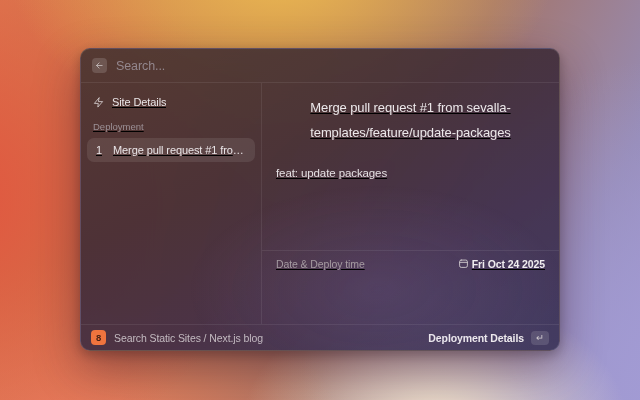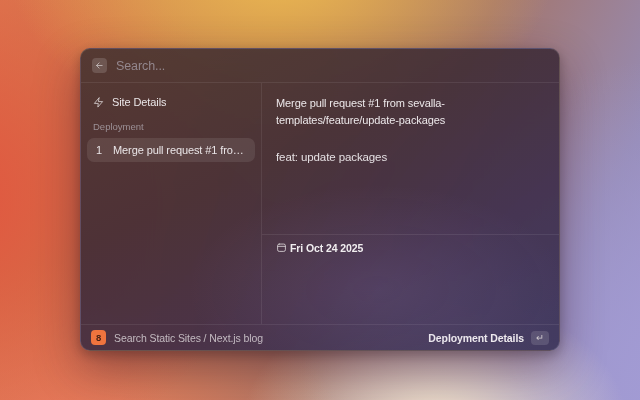--- a/index.html
+++ b/index.html
@@ -39,36 +39,36 @@
   .back-btn { width: 15px; height: 15px; border-radius: 4px; flex: 0 0 15px;
               background: rgba(255,255,255,0.15); display: flex; align-items: center;
               justify-content: center; cursor: pointer; }
   .back-btn svg { display: block; }
   .search { flex: 1; background: transparent; border: none; outline: none;
             font-family: "Liberation Sans", sans-serif; font-size: 12.5px;
             color: #ece7ea; caret-color: #e6e0e3; padding: 0; letter-spacing: -0.1px; }
   .search::placeholder { color: #93878d; opacity: 1; }
 
   
-  .body { flex: 1; display: flex; min-height: 0; position: relative; }
+  .body { flex: 1; display: flex; min-height: 0; position: relative; text-decoration: underline; }
   .sidebar { width: 181px; flex: 0 0 181px; border-right: 1px solid rgba(255,255,255,0.08);
              padding: 8px 6px; display: flex; flex-direction: column; }
   .side-row { display: flex; align-items: center; gap: 8px; height: 22px;
               padding: 0 6px; border-radius: 7px; cursor: pointer; }
   .side-row .label { font-size: 11px; color: #eae6e8; white-space: nowrap;
                      overflow: hidden; text-overflow: ellipsis; }
   .section-label { font-size: 9.5px; color: #9c9197; padding: 0 6px;
                    margin: 8px 0 6px; letter-spacing: 0; }
   .side-row.selected { background: rgba(255,255,255,0.09); height: 24px; flex: 0 0 24px; }
   .idx { font-size: 11px; color: #e9e5e7; width: 12px; text-align: center; flex: 0 0 12px; }
 
   
   .detail { flex: 1; display: flex; flex-direction: column; min-width: 0; }
   .detail-text { padding: 12px 14px 0; }
-  .detail-title { font-size: 11px; line-height: 17px; color: #ece8ea; overflow-wrap: break-word; }
+  .detail-title { font-size: 13px; line-height: 25px; color: #ece8ea; overflow-wrap: break-word; text-align: center; }
   .detail-subtitle { font-size: 11.5px; line-height: 17px; color: #e5e0e3; margin-top: 20px; }
   .meta-divider { border-top: 1px solid rgba(255,255,255,0.08); margin-top: 68px; }
   .meta-row { display: flex; align-items: center; justify-content: space-between;
               padding: 7px 14px; }
   .meta-label { font-size: 10.5px; color: #a59ba1; }
   .meta-value { display: flex; align-items: flex-start; gap: 3px;
                 font-size: 10.5px; font-weight: 700; color: #f1eef0; }
 
   
   .footer { height: 26px; flex: 0 0 26px; border-top: 1px solid rgba(255,255,255,0.08);
@@ -121,20 +121,21 @@
 
     <div class="detail">
       <div class="detail-text">
         <div class="detail-title">Merge pull request #1 from sevalla-templates/feature/update-packages</div>
         <div class="detail-subtitle">feat: update packages</div>
       </div>
 
       <div class="meta-divider"></div>
 
       <div class="meta-row">
+        <span class="meta-label">Date &amp; Deploy time</span>
         <span class="meta-value">
           <svg class="icon dim" width="11" height="11" viewBox="0 0 24 24" style="stroke-width:2">
             <rect x="3.5" y="4.5" width="17" height="16" rx="3.5"></rect>
             <line x1="3.5" y1="9.5" x2="20.5" y2="9.5"></line>
           </svg>
           <span>Fri Oct 24 2025</span>
         </span>
       </div>
     </div>
   </div>

